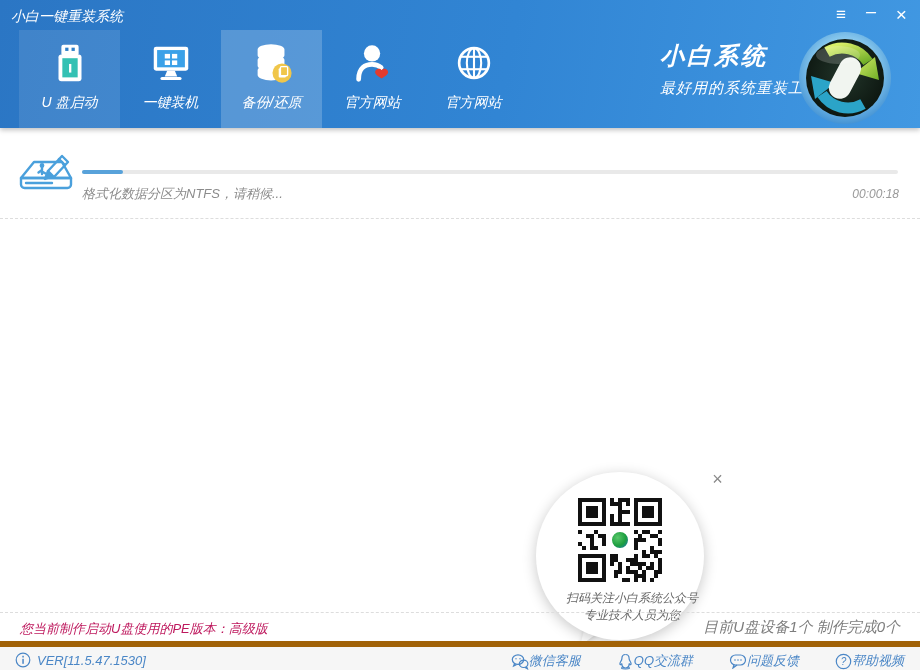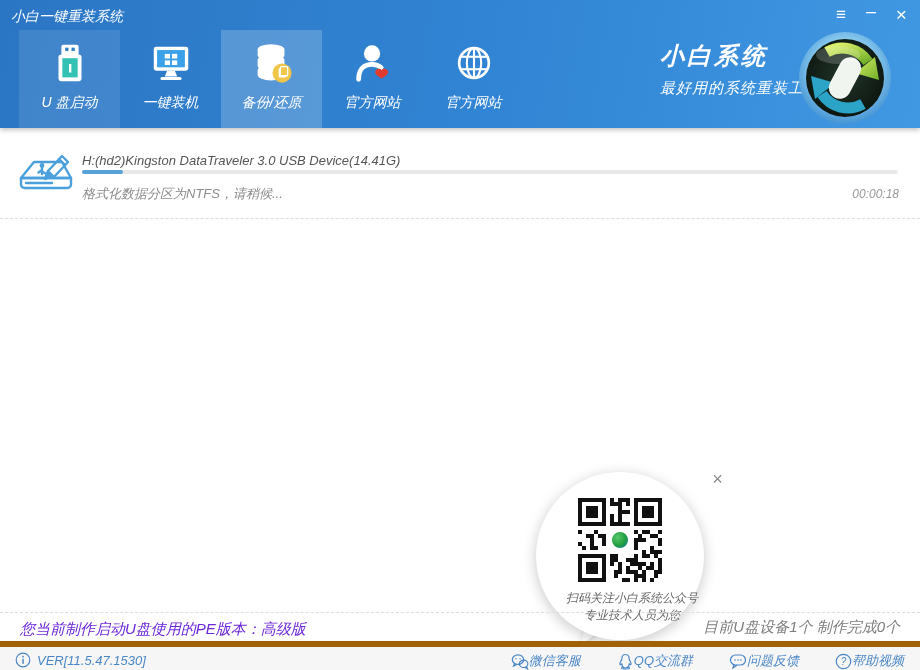--- a/index.html
+++ b/index.html
@@ -53,21 +53,21 @@
   .qf { position:absolute; width:28px; height:28px; border:4px solid #111; }
   .qf::after { content:""; position:absolute; left:4px; top:4px; width:12px; height:12px; background:#111; }
   .qf.tl { left:0; top:0; } .qf.tr { right:0; top:0; } .qf.bl { left:0; bottom:0; }
   .qr-logo { position:absolute; left:32px; top:32px; width:20px; height:20px; border-radius:50%;
              background:radial-gradient(circle at 35% 35%, #59c76a, #1d9e3f 55%, #1a72c4);
              border:2px solid #fff; }
   .qr-text { position:absolute; left:12px; width:168px; text-align:center; font-size:12px; color:#666; }
 
   
   .sep-dash-2 { position:absolute; left:0; right:0; top:612px; border-top:1px dashed #ddd; }
-  .status-left  { position:absolute; left:20px;  top:620px; font-size:15px; color:#6d28d9; }
+  .status-left  { position:absolute; left:20px;  top:620px; font-size:13px; color:#be185d; }
   .status-right { position:absolute; right:20px; top:618px; font-size:15px; color:#7d7d7d; }
   .footer { position:absolute; left:0; top:641px; width:920px; height:29px;
             background:#f6f6f6; border-top:6px solid #a16207; }
   .ver { position:absolute; left:15px; top:5px; display:flex; align-items:center; gap:6px;
          color:#4a86c6; font-size:13px; }
   .flinks { position:absolute; right:16px; top:5px; display:flex; gap:36px; }
   .flink { display:flex; align-items:center; gap:0; color:#4a86c6; font-size:13px; cursor:pointer; }
 </style>
 </head>
 <body>
@@ -195,21 +195,20 @@
       <path d="M6,37 L19,21 L47,21 L56,37 Z"></path>
       <path d="M6,37 h50 v6.5 a3.5,3.5 0 0 1 -3.5,3.5 h-43 a3.5,3.5 0 0 1 -3.5,-3.5 z"></path>
       <path d="M11,42 h26"></path>
       <circle cx="27" cy="24.5" r="1.2"></circle>
       <path d="M27,26 v7 M27,29 l-3.5,2.5 M27,30.5 l3.5,2"></path>
       <path d="M33,30 L47,15 L53,21 L39,36"></path>
       <path d="M44,18 l6,6"></path>
       <path d="M33,30 l-3,8 l8,-3 z" fill="#4aa0dc"></path>
     </svg>
   </div>
-  <div class="task-title">H:(hd2)Kingston DataTraveler 3.0 USB Device(14.41G)</div>
   <div class="task-bar">
     <div class="task-fill" style="width: 5%;"></div>
   </div>
   <div class="task-status">格式化数据分区为NTFS，请稍候...</div>
   <div class="task-timer">00:00:18</div>
   <div class="sep-dash-1"></div>
 
   <div class="qr-pop">
     <div class="qr-tail">
       <svg width="110" height="62" viewBox="0 0 110 62">

